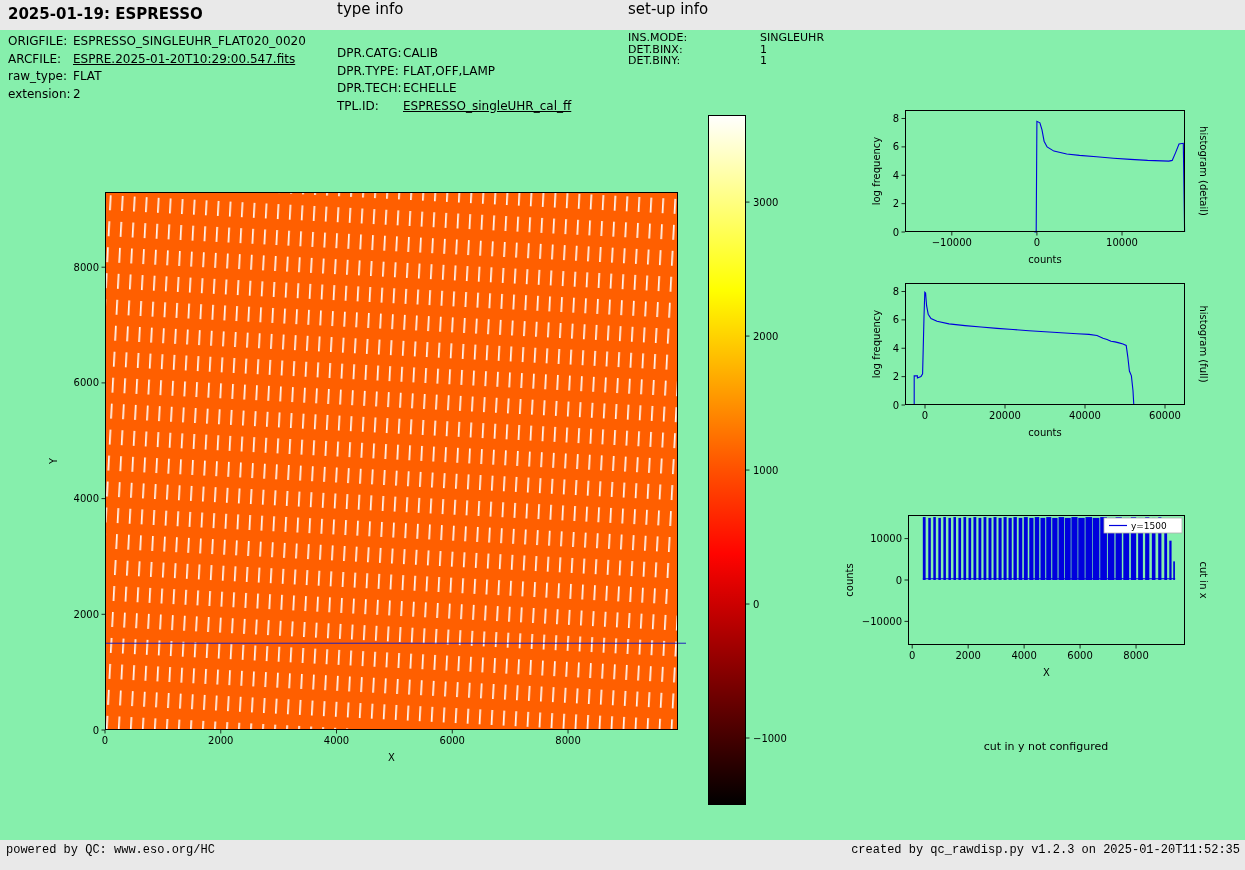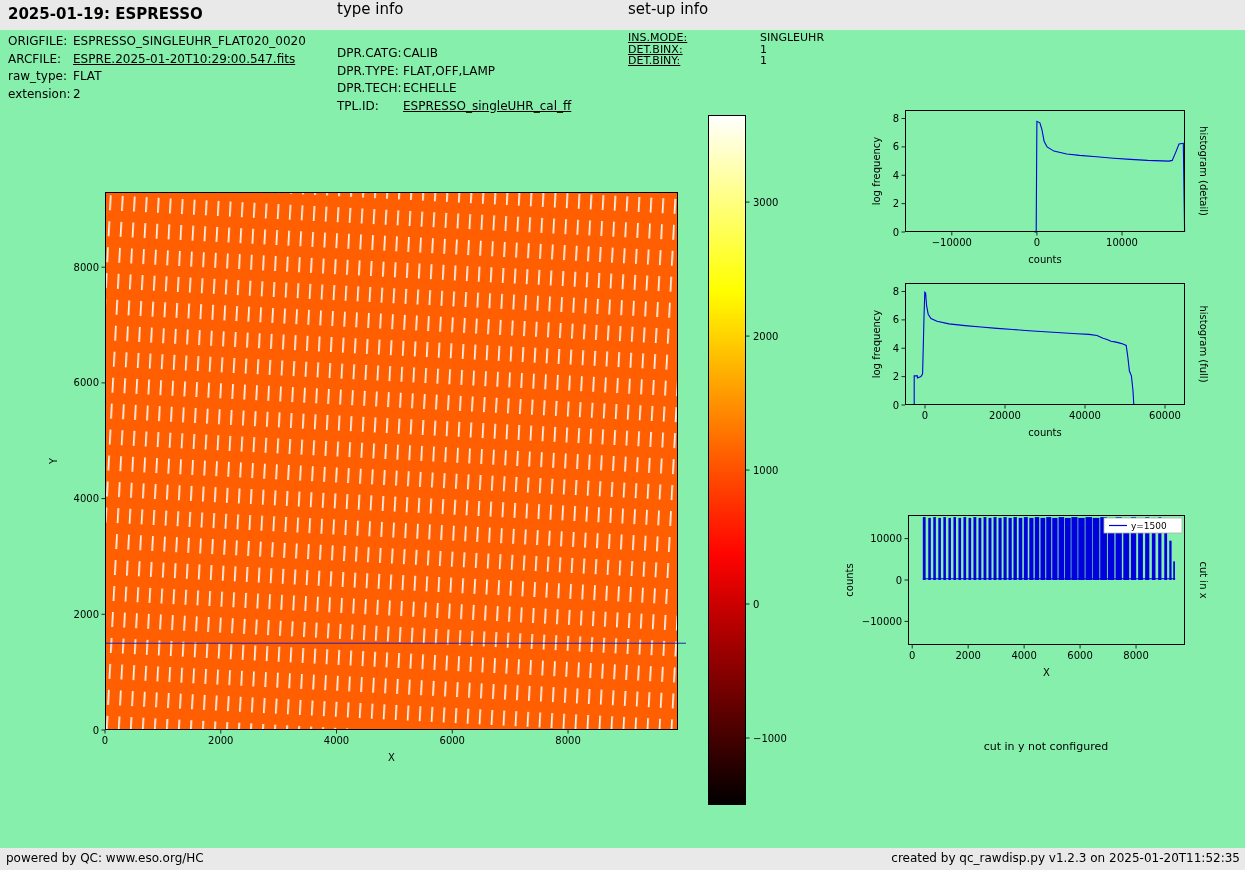--- a/index.html
+++ b/index.html
@@ -12,26 +12,26 @@
   .sec-setup{left:628px;}
   .block{position:absolute;}
   .mrow{white-space:nowrap;font-size:12px;line-height:17.5px;}
   .ml{display:inline-block;}
   #file-block{left:8px;top:33px;}
   #file-block .ml{width:65px;}
   #type-block{left:337px;top:45px;}
   #type-block .ml{width:66px;}
   #setup-block{left:628px;top:32px;}
   #setup-block .mrow{font-size:11px;line-height:11.5px;}
-  #setup-block .ml{width:132px;text-decoration:underline;}
+  #setup-block .ml{width:132px;}
   .u{text-decoration:underline;}
   .axes{position:absolute;}
   .axes svg{display:block;overflow:visible;}
   .cut-y-note{position:absolute;left:930px;top:740px;width:232px;text-align:center;font-size:11px;}
-  .footer-bar{position:absolute;left:0;bottom:0;width:100%;height:22px;background:#e9e9e9;font-size:12px;}
+  .footer-bar{position:absolute;left:0;bottom:0;width:100%;height:30px;background:#e9e9e9;font-size:12px;font-family:Liberation Mono, monospace;}
   .f-left{position:absolute;left:6px;top:3px;}
   .f-right{position:absolute;right:5px;top:3px;}
 </style>
 </head>
 <body>
 
 <div class="page">
 
   <div class="header-bar">
     <span class="page-title">2025-01-19: ESPRESSO</span>

